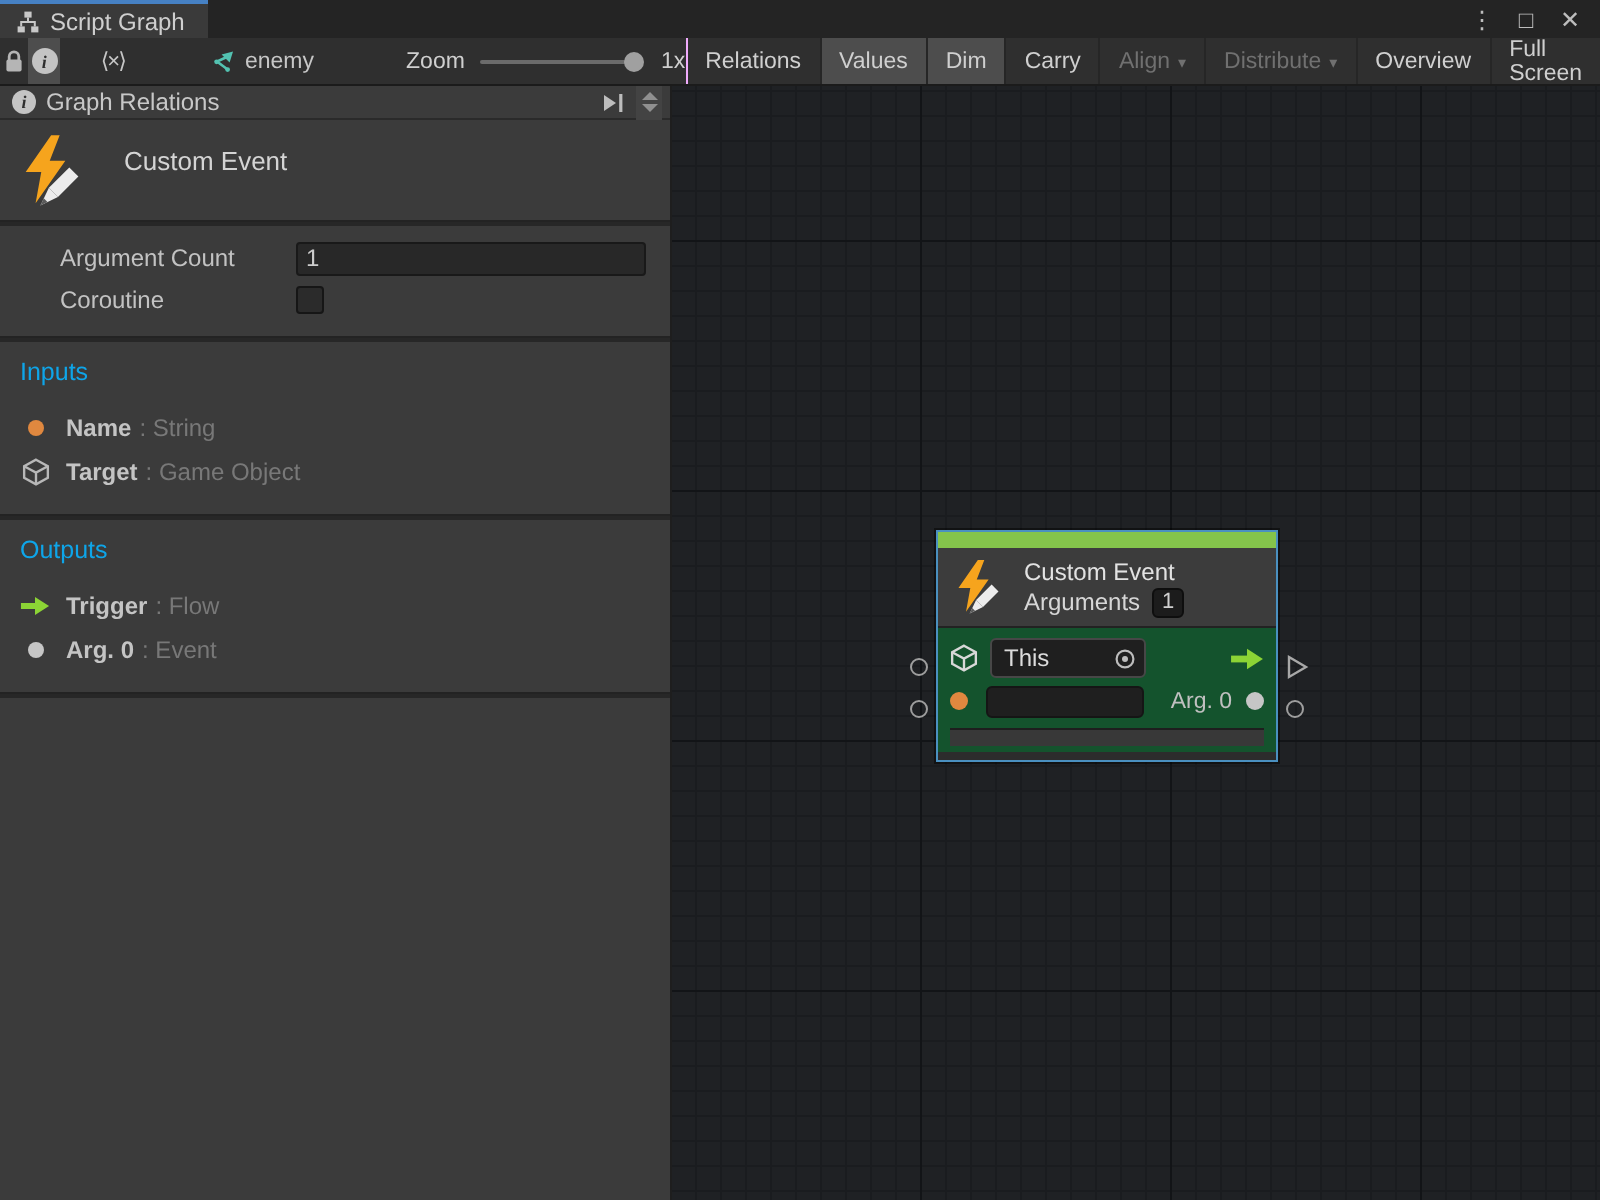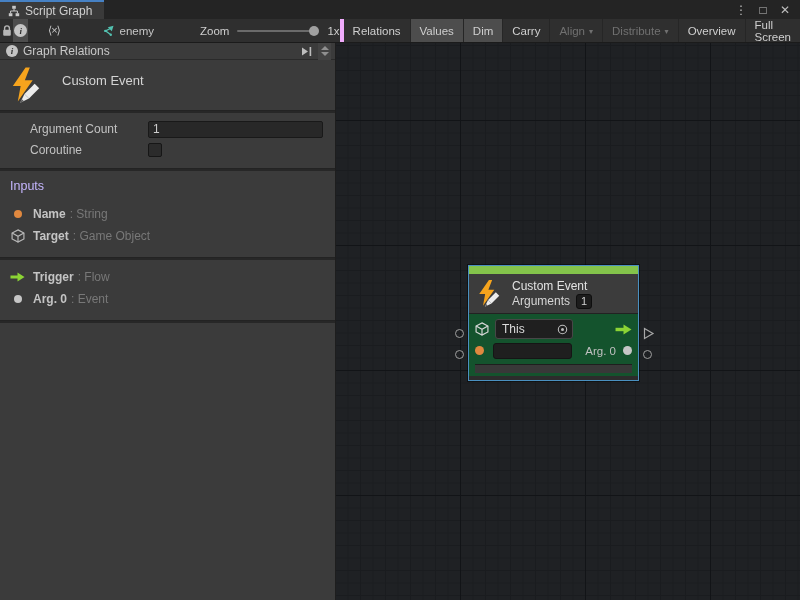--- a/index.html
+++ b/index.html
@@ -18,21 +18,21 @@
   .toolbar { position:absolute; left:0; top:19px; width:800px; height:24px; background:#2F2F2F;
              border-bottom:1px solid #1B1B1B; display:flex; align-items:stretch; font-size:11.5px; color:#CFCFCF; }
   .tb-btn { display:flex; align-items:center; justify-content:center; padding:0 9px; border-right:1px solid #262626; }
   .tb-btn.pressed { background:#4D4D4D; }
   .tb-btn.disabled { color:#707070; }
   .tb-icon-btn { width:30px; padding:0; }
   .graph-ref { display:flex; align-items:center; gap:5px; margin-left:40px; color:#C6C6C6; }
   .zoom-group { display:flex; align-items:center; margin-left:46px; gap:8px; }
   .zoom-track { position:relative; width:78px; height:2px; background:#6B6B6B; border-radius:1px; }
   .zoom-handle { position:absolute; right:-4px; top:-4px; width:10px; height:10px; border-radius:50%; background:#A0A0A0; }
-  .tb-right { margin-left:auto; display:flex; align-items:stretch; border-left:4px solid #f0abfc; }
+  .tb-right { margin-left:auto; display:flex; align-items:stretch; border-left:1px solid #f0abfc; }
   .caret { font-size:8px; margin-left:4px; position:relative; top:1px; }
   .icon-info { width:13px; height:13px; border-radius:50%; background:#C4C4C4; color:#2F2F2F;
                font-size:9px; font-weight:bold; display:flex; align-items:center; justify-content:center;
                font-family:"Liberation Serif", serif; font-style:italic; }
   .code-glyph { font-size:11px; color:#C6C6C6; letter-spacing:-1px; }
 
   
   .inspector { position:absolute; left:0; top:43px; width:336px; height:557px; background:#3B3B3B;
                border-right:1px solid #1E1E1E; color:#C6C6C6; font-size:12px; }
   .insp-header { height:17px; display:flex; align-items:center; gap:5px; padding:0 4px 0 6px;
@@ -44,21 +44,21 @@
   .event-head { height:50px; display:flex; align-items:flex-start; padding:7px 8px 0 10px; }
   .event-head .ev-title { margin:6px 0 0 18px; font-size:13px; color:#D4D4D4; }
   .sep { height:3px; background:#272727; border-top:1px solid #232323; }
   .fields { padding:7px 12px 6px 10px;margin-left:20px; }
   .field-row { display:flex; align-items:center; height:18px; margin-bottom:3px; }
   .field-row label { width:118px; color:#C2C2C2; }
   .text-input { flex:1; height:17px; background:#282828; border:1px solid #191919; border-radius:2px;
                 color:#CDCDCD; font-size:12px; padding:0 4px; font-family:"Liberation Sans", sans-serif; outline:none; }
   .checkbox { width:14px; height:14px; background:#2B2B2B; border:1px solid #161616; border-radius:2px; }
   .section { padding:6px 10px 10px 10px; }
-  .section h3 { font-size:12.5px; font-weight:normal; color:#c4b5fd; margin:2px 0 10px 0; }
+  .section h3 { font-size:12.5px; font-weight:normal; color:#0ea5e9; margin:2px 0 10px 0; }
   .port-line { display:flex; align-items:center; height:22px; }
   .port-line .ic { width:15px; display:flex; align-items:center; justify-content:center; margin-right:8px; }
   .port-line b { color:#C4C4C4; font-weight:bold; margin-right:4px; }
   .port-line .ptype { color:#787878; }
   .dot { width:8px; height:8px; border-radius:50%; }
   .dot-orange { background:#E0883F; }
   .dot-gray { background:#C6C6C6; }
 
   
   .canvas { position:absolute; left:336px; top:43px; width:464px; height:557px; background-color:#1F2124;
@@ -232,20 +232,21 @@
           </svg>
         </span>
         <b>Target</b>
         <span class="ptype">: Game Object</span>
       </div>
     </div>
 
     <div class="sep"></div>
 
     <div class="section">
+      <h3>Outputs</h3>
       <div class="port-line">
         <span class="ic">
           <svg width="16" height="10" viewBox="0 0 16 10">
             <rect x="0.5" y="3.4" width="8" height="3.2" fill="#8CD435"></rect>
             <polygon points="8,0.2 15.5,5 8,9.8" fill="#8CD435"></polygon>
           </svg>
         </span>
         <b>Trigger</b>
         <span class="ptype">: Flow</span>
       </div>

